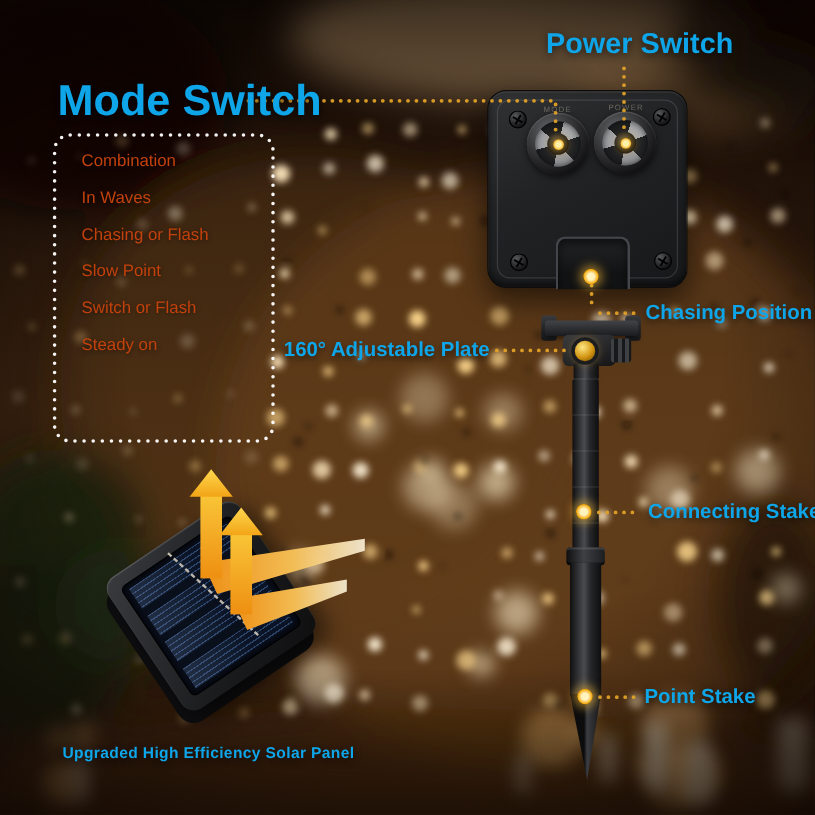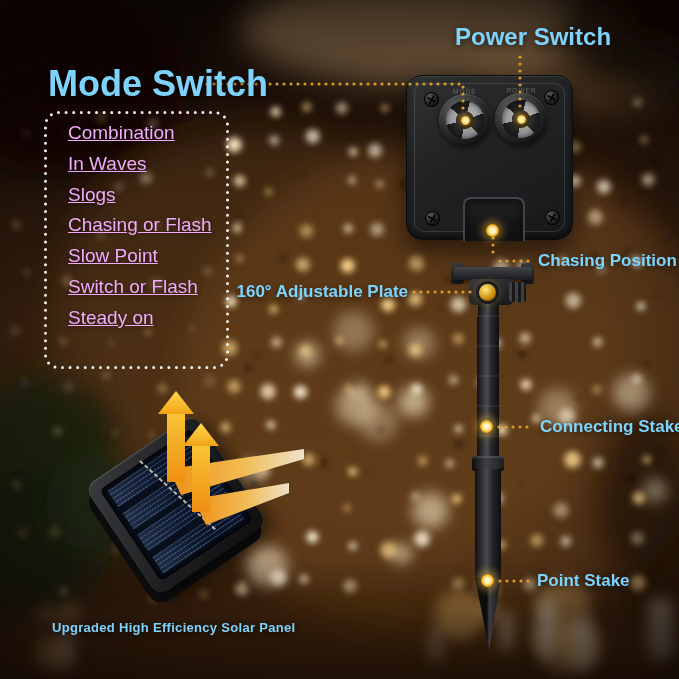--- a/index.html
+++ b/index.html
@@ -13,25 +13,25 @@
   
   #bgsvg{position:absolute;left:0;top:0;z-index:0;}
   #vignette{
     position:absolute;inset:0;z-index:1;pointer-events:none;
     background:
       radial-gradient(ellipse at 52% 42%, rgba(0,0,0,0) 50%, rgba(10,5,2,.55) 95%),
       linear-gradient(180deg, rgba(8,4,2,.5), rgba(0,0,0,0) 16%),
       linear-gradient(0deg, rgba(10,5,2,.5), rgba(0,0,0,0) 18%);
   }
   
-  .white-txt{color:#7dd3fc;text-shadow:0 2px 6px rgba(0,0,0,.55);}
+  .white-txt{color:#0ea5e9;text-shadow:0 2px 6px rgba(0,0,0,.55);}
   .h-mode{left:48px;top:63px;font-size:36px;font-weight:bold;z-index:6;}
   .h-power{left:455px;top:23px;font-size:24px;font-weight:bold;z-index:6;}
   .mode-list{left:45px;top:112px;width:183px;padding:6px 0 0 23px;z-index:6;}
-  .mode-item{font-size:19px;line-height:30.8px;color:#f0abfc;text-shadow:0 1px 4px rgba(0,0,0,.5);white-space:nowrap;text-decoration:underline;}
+  .mode-item{font-size:14px;line-height:30.8px;color:#c2410c;text-shadow:0 1px 4px rgba(0,0,0,.5);white-space:nowrap;}
   .callout{font-size:17px;font-weight:bold;white-space:nowrap;z-index:6;}
   .co-holder{left:538px;top:251px;}
   .co-plate{right:271px;top:282px;text-align:right;}
   .co-connect{left:540px;top:417px;}
   .co-point{left:537px;top:571px;}
   .caption{left:52px;top:620px;font-size:13px;font-weight:bold;letter-spacing:.3px;z-index:6;}
   
   .device{left:406px;top:75px;width:167px;height:165px;border-radius:16px;z-index:2;
     background:linear-gradient(150deg,#313234 0%,#222325 40%,#17181a 100%);
     border:1px solid #0c0c0d;
@@ -462,21 +462,20 @@
   <div class="abs gdot" style="left:486px;top:224px;"></div>
   <div class="abs gdot" style="left:480px;top:420px;"></div>
   <div class="abs gdot" style="left:481px;top:574px;"></div>
 
   <div class="abs white-txt h-mode">Mode Switch</div>
   <div class="abs white-txt h-power">Power Switch</div>
 
   <div class="abs mode-list">
     <div class="mode-item">Combination</div>
     <div class="mode-item">In Waves</div>
-    <div class="mode-item">Slogs</div>
     <div class="mode-item">Chasing or Flash</div>
     <div class="mode-item">Slow Point</div>
     <div class="mode-item">Switch or Flash</div>
     <div class="mode-item">Steady on</div>
   </div>
 
   <div class="abs white-txt callout co-holder">Chasing Position</div>
   <div class="abs white-txt callout co-plate">160° Adjustable Plate</div>
   <div class="abs white-txt callout co-connect">Connecting Stake</div>
   <div class="abs white-txt callout co-point">Point Stake</div>

